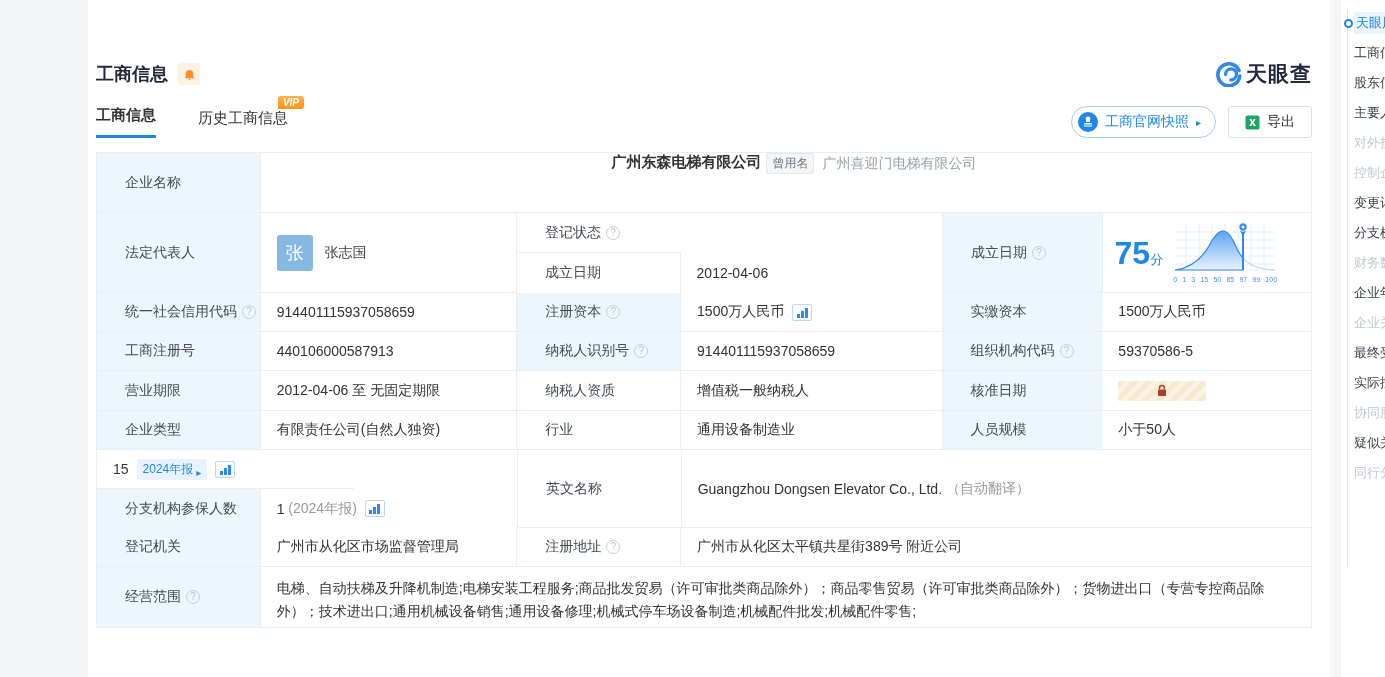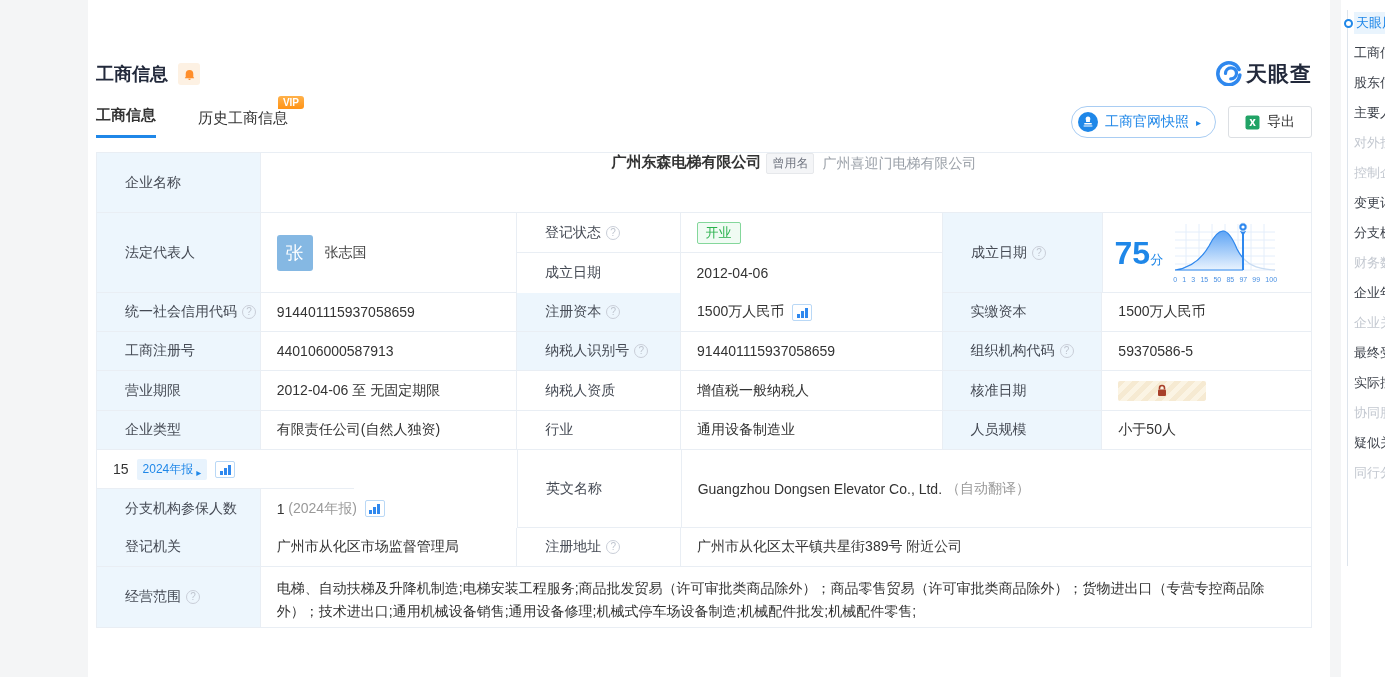--- a/index.html
+++ b/index.html
@@ -8,29 +8,29 @@
     background:#f4f5f6; color:#333; }
   .card { position:absolute; left:88px; top:0; width:1242px; height:677px;
     background:#fff; padding:60px 18px 0 8px; }
 
   
   .head-row { display:flex; align-items:center; justify-content:space-between; }
   .head-left { display:flex; align-items:center; gap:10px; }
   .page-title { font-size:18px; font-weight:bold; color:#22293b; }
   .bell-box { width:22px; height:22px; background:#fdf1e3; border-radius:3px;
     display:flex; align-items:center; justify-content:center; cursor:pointer; }
-  .logo { display:flex; align-items:flex-start; gap:4px; }
+  .logo { display:flex; align-items:center; gap:4px; }
   .logo-text { font-size:21px; font-weight:bold; color:#22293b; letter-spacing:1px; }
 
   
   .tab-row { display:flex; align-items:center; justify-content:space-between; margin-top:18px; }
   .tabs { display:flex; gap:42px; align-items:flex-end; }
   .tab { font-size:15px; color:#333; padding-bottom:10px; position:relative; cursor:pointer; }
   .tab.active { border-bottom:3px solid #1f87e8; font-weight:bold; }
-  .vip-badge { position:absolute; top:-13px; right:-16px; font-size:10px; 
+  .vip-badge { position:absolute; top:-13px; right:-16px; font-size:10px; font-style:italic;
     font-weight:bold; color:#fff; background:linear-gradient(180deg,#ffb14a,#ff9315);
     padding:1px 5px; border-radius:3px 3px 3px 0; }
   .btns { display:flex; gap:12px; align-items:center; }
   .btn-snapshot { display:flex; align-items:center; gap:7px; height:32px; padding:0 14px 0 6px;
     border:1px solid #a9cdf3; border-radius:16px; color:#1f87e8; font-size:14px;
     background:#fff; cursor:pointer; }
   .btn-export { display:flex; align-items:center; gap:7px; height:32px; padding:0 16px;
     border:1px solid #dcdfe3; border-radius:3px; color:#333; font-size:14px;
     background:#fff; cursor:pointer; }
   .arrow { font-size:10px; }
@@ -168,23 +168,20 @@
       <div class="th w-l1 h80">法定代表人</div>
       <div class="td w-v1 h80">
         <span class="avatar">张</span>
         <a class="link">张志国</a>
       </div>
       <div class="stack h80" style="width:426px">
         <div class="sub divide h40">
           <div class="th plain w-l2 h40">
             <span>登记状态</span>
             <span class="help">?</span>
-          </div>
-          <div class="td w-v2 h40" style="border-right:none">
-            <span class="badge-open">开业</span>
           </div>
         </div>
         <div class="sub h40">
           <div class="th plain w-l2 h40">成立日期</div>
           <div class="td w-v2 h40" style="border-right:none">2012-04-06</div>
         </div>
       </div>
       <div class="th w-l3 h80">
         <span>成立日期</span>
         <span class="help">?</span>

